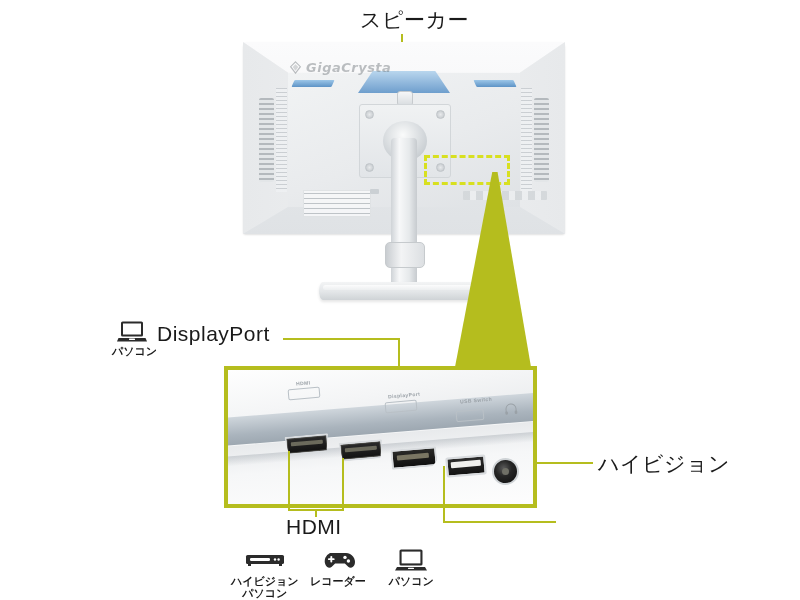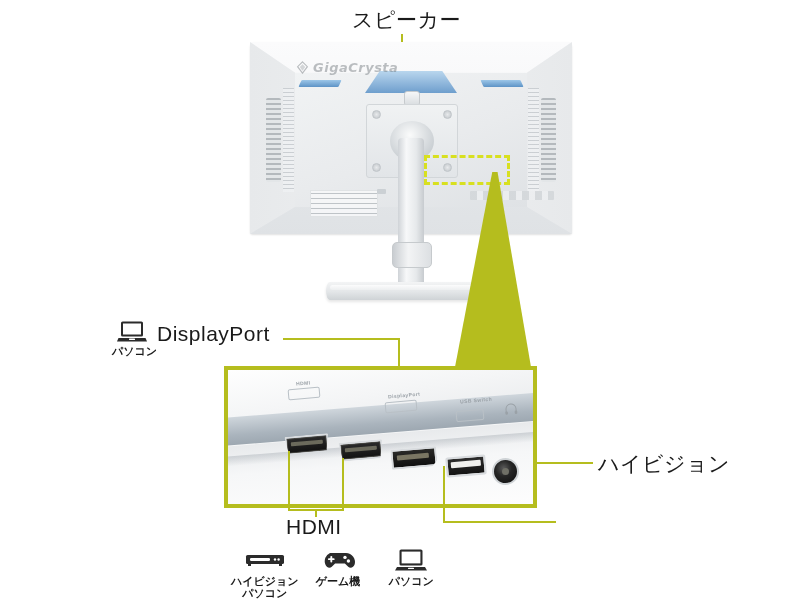--- a/index.html
+++ b/index.html
@@ -33,21 +33,21 @@
     text-align: center;
     line-height: 12px;
   }
 
   
   .ln { position: absolute; background: #b5bd1e; }
   .ln-h { height: 2px; }
   .ln-v { width: 2px; }
 
   
-  #monitor { position: absolute; left: 243px; top: 42px; width: 322px; height: 192px; margin-left: 7px; }
+  #monitor { position: absolute; left: 243px; top: 42px; width: 322px; height: 192px; }
 
   .mon-shell {
     position: absolute; left: 0; top: 0; width: 322px; height: 192px;
     background: linear-gradient(180deg,#f4f5f6 0%, #eceef0 40%, #e2e5e8 100%);
     border-radius: 5px 5px 3px 3px;
     box-shadow: 0 1px 2px rgba(0,0,0,0.12);
   }
   
   .bev {
     position: absolute; left: 0; top: 0; width: 322px; height: 192px;
@@ -296,21 +296,21 @@
     display: flex; align-items: flex-start; justify-content: space-between;
   }
   .leg-item { display: flex; flex-direction: column; align-items: center; gap: 3px; width: 76px; }
   .leg-ic { height: 24px; display: flex; align-items: center; justify-content: center; }
 </style>
 </head>
 <body>
 
 <div id="stage">
 
-  <div class="abs ylabel" style="left:352px; top:6px;">スピーカー</div>
+  <div class="abs ylabel" style="left:360px; top:6px;">スピーカー</div>
 
   <div class="ln ln-v" style="left:401px; top:34px; height:53px;"></div>
 
   <div class="ln ln-h" style="left:275px; top:86px; width:253px;"></div>
   <div class="ln ln-v" style="left:275px; top:86px; height:38px;"></div>
   <div class="ln ln-v" style="left:526px; top:86px; height:38px;"></div>
 
   <div class="abs" style="left:259px; top:115px; width:46px; height:60px; border:3px dashed #d8e020;"></div>
   <div class="abs" style="left:505px; top:115px; width:46px; height:60px; border:3px dashed #d8e020;"></div>
 
@@ -440,21 +440,21 @@
       <span class="leg-ic">
         <svg width="34" height="21" viewBox="0 0 34 21">
           <path d="M9 3 h16 a9 9 0 0 1 8.6 11.6 c-.9 3-4.3 4.2-6.4 2.2 l-3.3-3.2 h-9.8 l-3.3 3.2
                    c-2.1 2-5.5.8-6.4-2.2 A9 9 0 0 1 9 3 Z" fill="#2b2b2b"></path>
           <rect x="7" y="8.2" width="6.6" height="1.9" rx=".9" fill="#ffffff"></rect>
           <rect x="9.35" y="5.9" width="1.9" height="6.6" rx=".9" fill="#ffffff"></rect>
           <circle cx="24" cy="7.4" r="1.7" fill="#ffffff"></circle>
           <circle cx="27.4" cy="11" r="1.7" fill="#ffffff"></circle>
         </svg>
       </span>
-      <span class="small-cap">ゲーム機</span>
+      <span class="small-cap">レコーダー</span>
     </div>
 
     <div class="leg-item">
       <span class="leg-ic">
         <svg width="32" height="24" viewBox="0 0 32 24">
           <rect x="4.5" y="1.5" width="23" height="16" rx="1.6" fill="#2b2b2b"></rect>
           <rect x="6.6" y="3.6" width="18.8" height="11.8" fill="#ffffff"></rect>
           <path d="M2 19 H30 L32 22.5 H0 Z" fill="#2b2b2b"></path>
           <rect x="13" y="19.7" width="6" height="1.4" rx=".6" fill="#ffffff"></rect>
         </svg>

